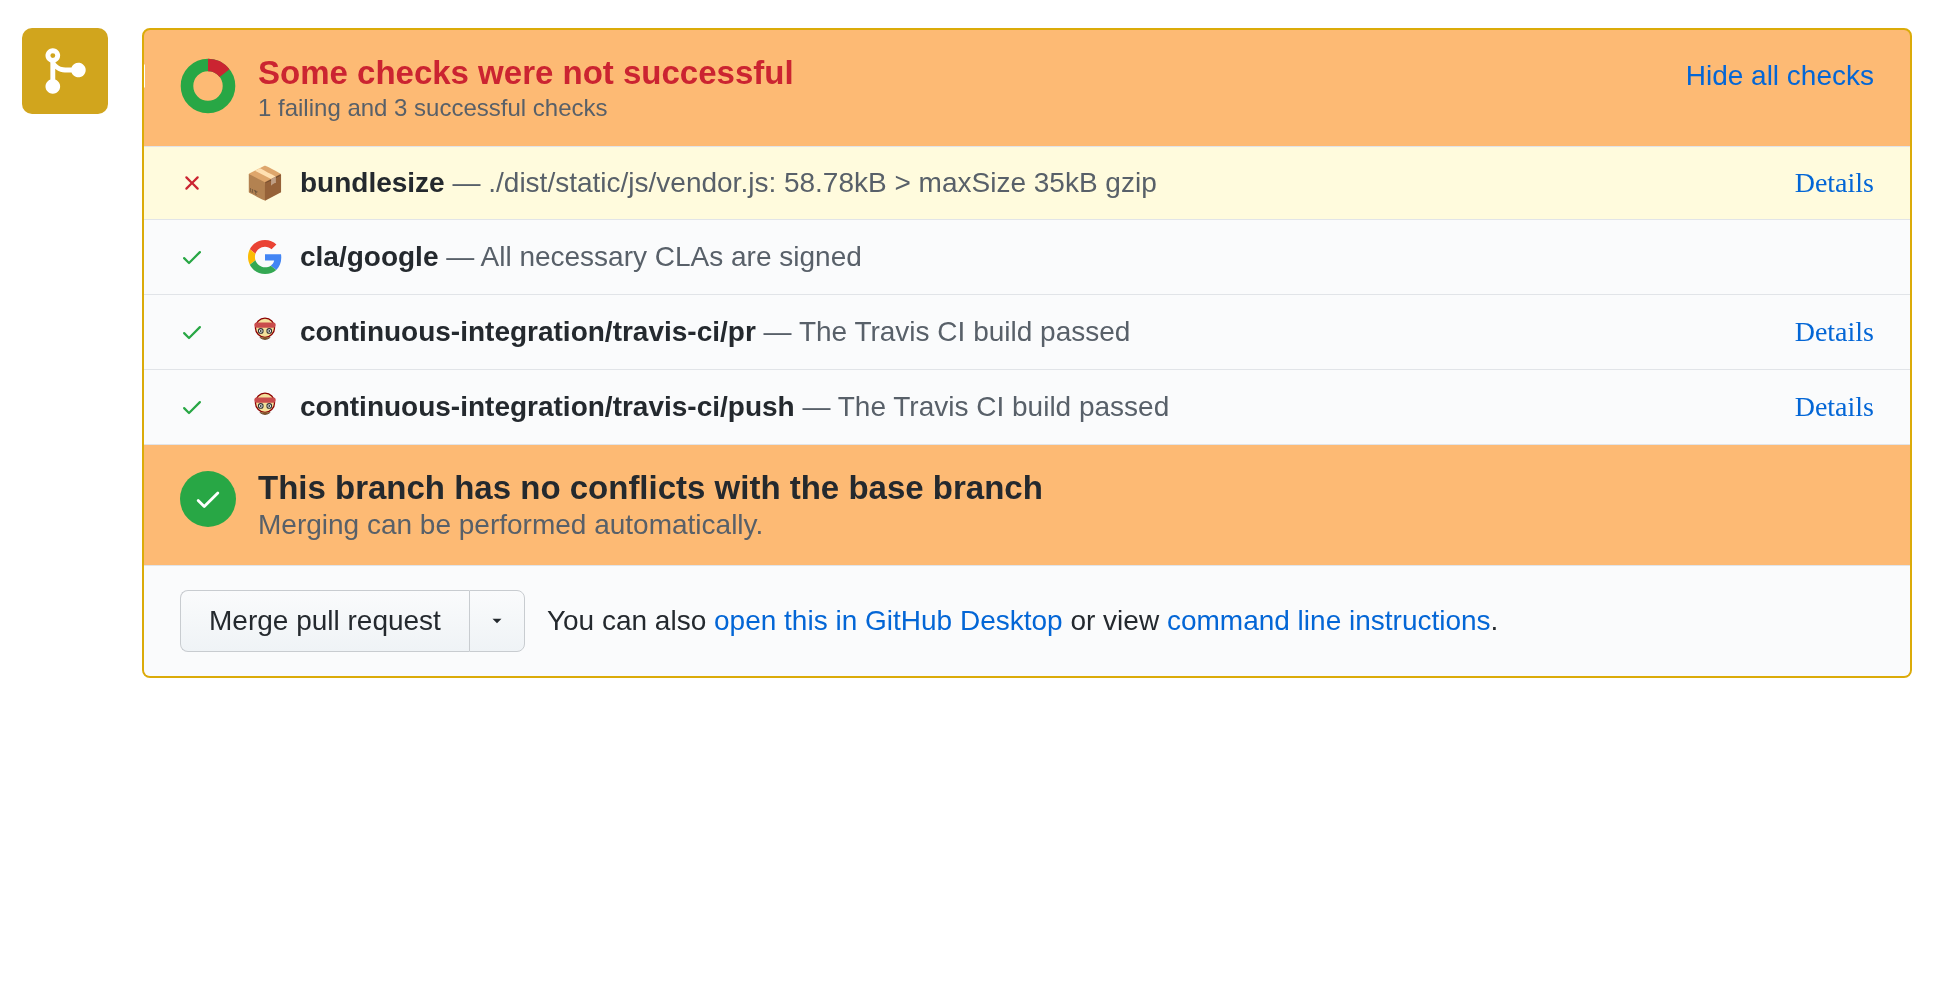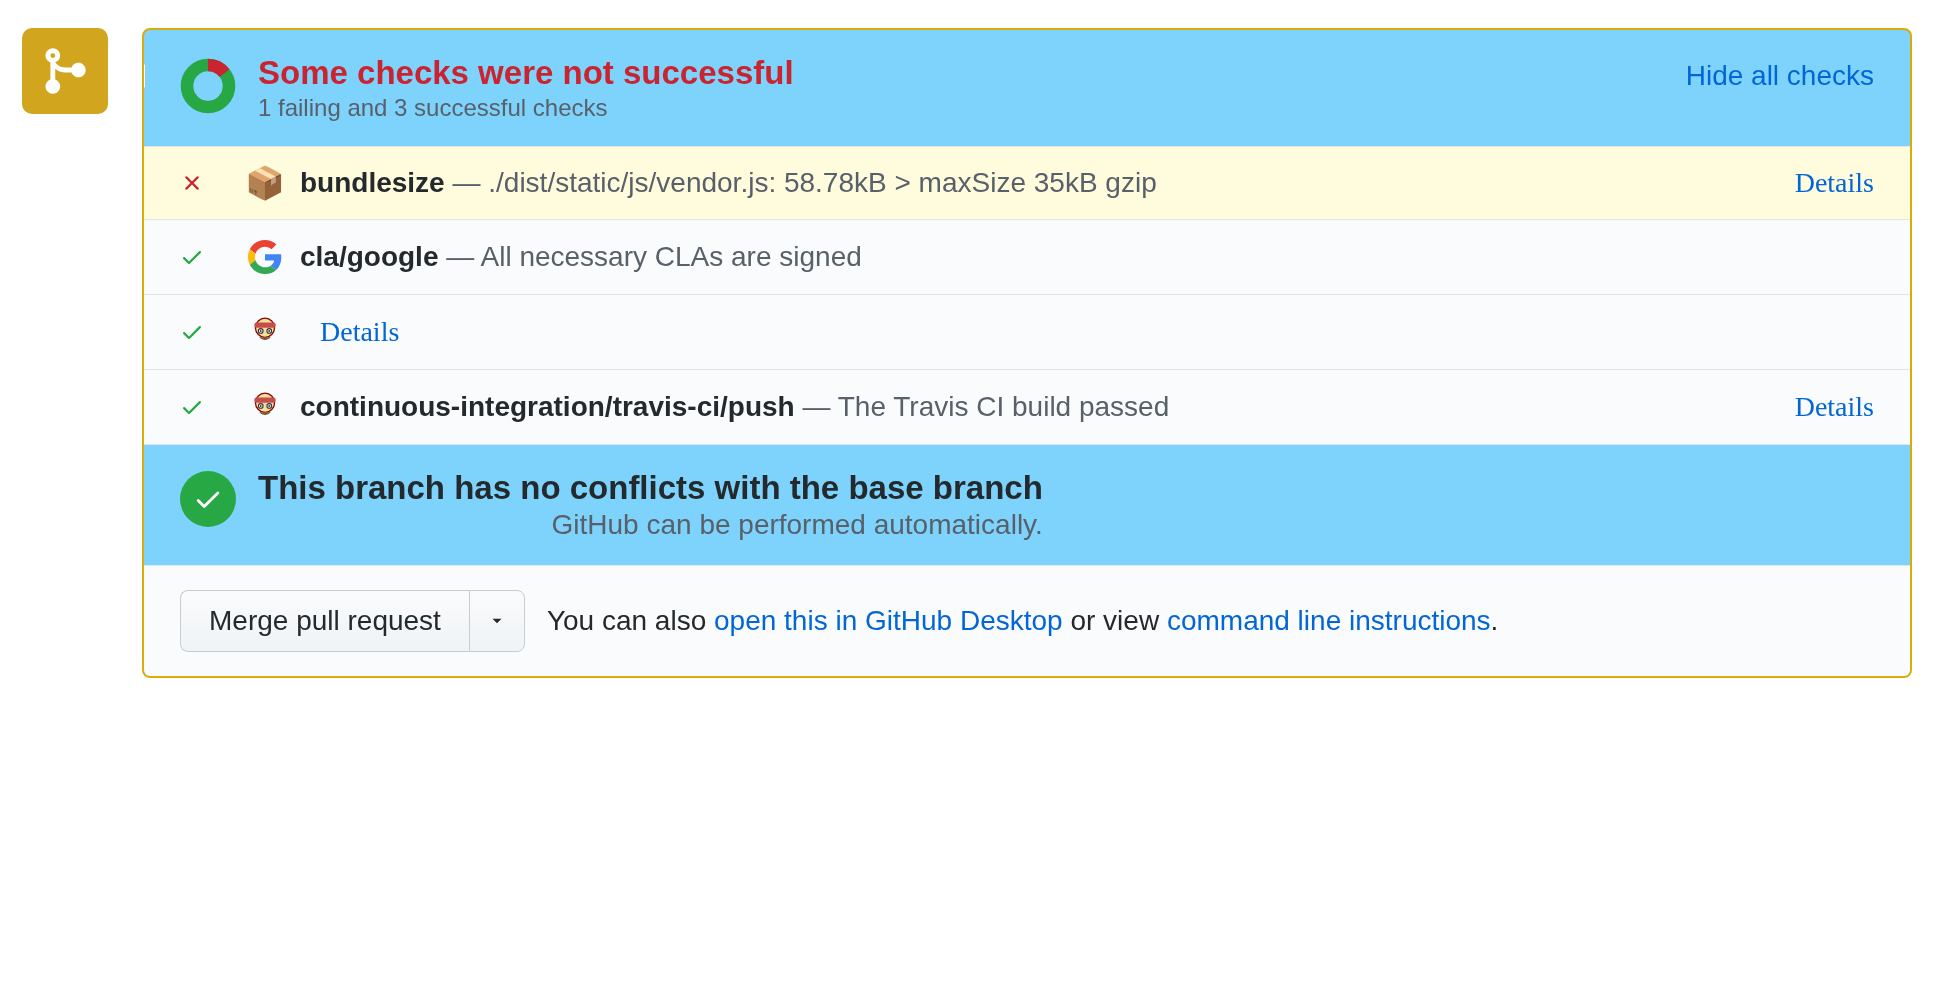--- a/index.html
+++ b/index.html
@@ -23,21 +23,21 @@
     align-items: center;
     justify-content: center;
     flex-shrink: 0;
     position: relative;
   }
   .panel {
     flex: 1;
     margin-left: 34px;
     border: 2px solid #dbab09;
     border-radius: 8px;
-    background: #7dd3fc;
+    background: #fdba74;
     position: relative;
     overflow: hidden;
   }
   .arrow {
     position: absolute;
     left: -14px;
     top: 32px;
     width: 0; height: 0;
     border-top: 14px solid transparent;
     border-bottom: 14px solid transparent;
@@ -122,21 +122,20 @@
   .details-link {
     color: #0366d6;
     cursor: pointer;
     margin-left: 20px;
     font-family: Liberation Serif, serif;
   }
   .merge-status {
     display: flex;
     align-items: flex-start;
     border-bottom: 1px solid #e1e4e8;
-    text-align: right;
   }
   .circle-icon {
     width: 56px; height: 56px; border-radius: 50%;
     display: flex; align-items: center; justify-content: center;
     flex-shrink: 0; margin-right: 22px;
     margin-top: 2px;
   }
   .circle-green { background: #28a745; }
   .merge-title {
     font-size: 33px;
@@ -243,20 +242,21 @@
             <svg width="34" height="34" viewBox="0 0 32 32">
               <circle cx="16" cy="12" r="9" fill="#f4e09b" stroke="#8b0000" stroke-width="1.2"></circle>
               <rect x="6" y="7" width="20" height="5" rx="2" fill="#c94c4c"></rect>
               <circle cx="12" cy="15" r="2.2" fill="#fff" stroke="#333" stroke-width="1"></circle>
               <circle cx="20" cy="15" r="2.2" fill="#fff" stroke="#333" stroke-width="1"></circle>
               <circle cx="12" cy="15" r="0.9" fill="#333"></circle>
               <circle cx="20" cy="15" r="0.9" fill="#333"></circle>
               <path d="M11 21 Q16 25 21 21" fill="#8b5a2b" stroke="#5a3a1b" stroke-width="0.8"></path>
             </svg>
           </div>
+          <div class="check-text"><span class="check-name">continuous-integration/travis-ci/pr</span><span class="dash"> — </span><span>The Travis CI build passed</span></div>
           <span class="details-link">Details</span>
         </div>
         <div class="check-row">
           <div class="status-col">
             <svg class="check-svg" viewBox="0 0 16 16" fill="#28a745">
               <path d="M13.78 4.22a.75.75 0 0 1 0 1.06l-7.25 7.25a.75.75 0 0 1-1.06 0L2.22 9.28a.75.75 0 0 1 1.06-1.06L6 10.94l6.72-6.72a.75.75 0 0 1 1.06 0Z"></path>
             </svg>
           </div>
           <div class="avatar-col">
             <svg width="34" height="34" viewBox="0 0 32 32">
@@ -275,21 +275,21 @@
       </div>
 
     <div class="section merge-status">
       <div class="circle-icon circle-green">
         <svg width="30" height="30" viewBox="0 0 16 16" fill="#ffffff">
             <path d="M13.78 4.22a.75.75 0 0 1 0 1.06l-7.25 7.25a.75.75 0 0 1-1.06 0L2.22 9.28a.75.75 0 0 1 1.06-1.06L6 10.94l6.72-6.72a.75.75 0 0 1 1.06 0Z"></path>
           </svg>
       </div>
       <div>
         <div class="merge-title">This branch has no conflicts with the base branch</div>
-        <div class="merge-sub">GitHub can be performed automatically.</div>
+        <div class="merge-sub">Merging can be performed automatically.</div>
       </div>
     </div>
 
     <div class="section footer-section">
       <div class="btn-group">
         <button class="btn btn-main">Merge pull request</button>
         <button class="btn btn-drop">
           <svg width="18" height="18" viewBox="0 0 16 16" fill="#24292e">
               <path d="M4 6l4 4 4-4z"></path>
             </svg>

